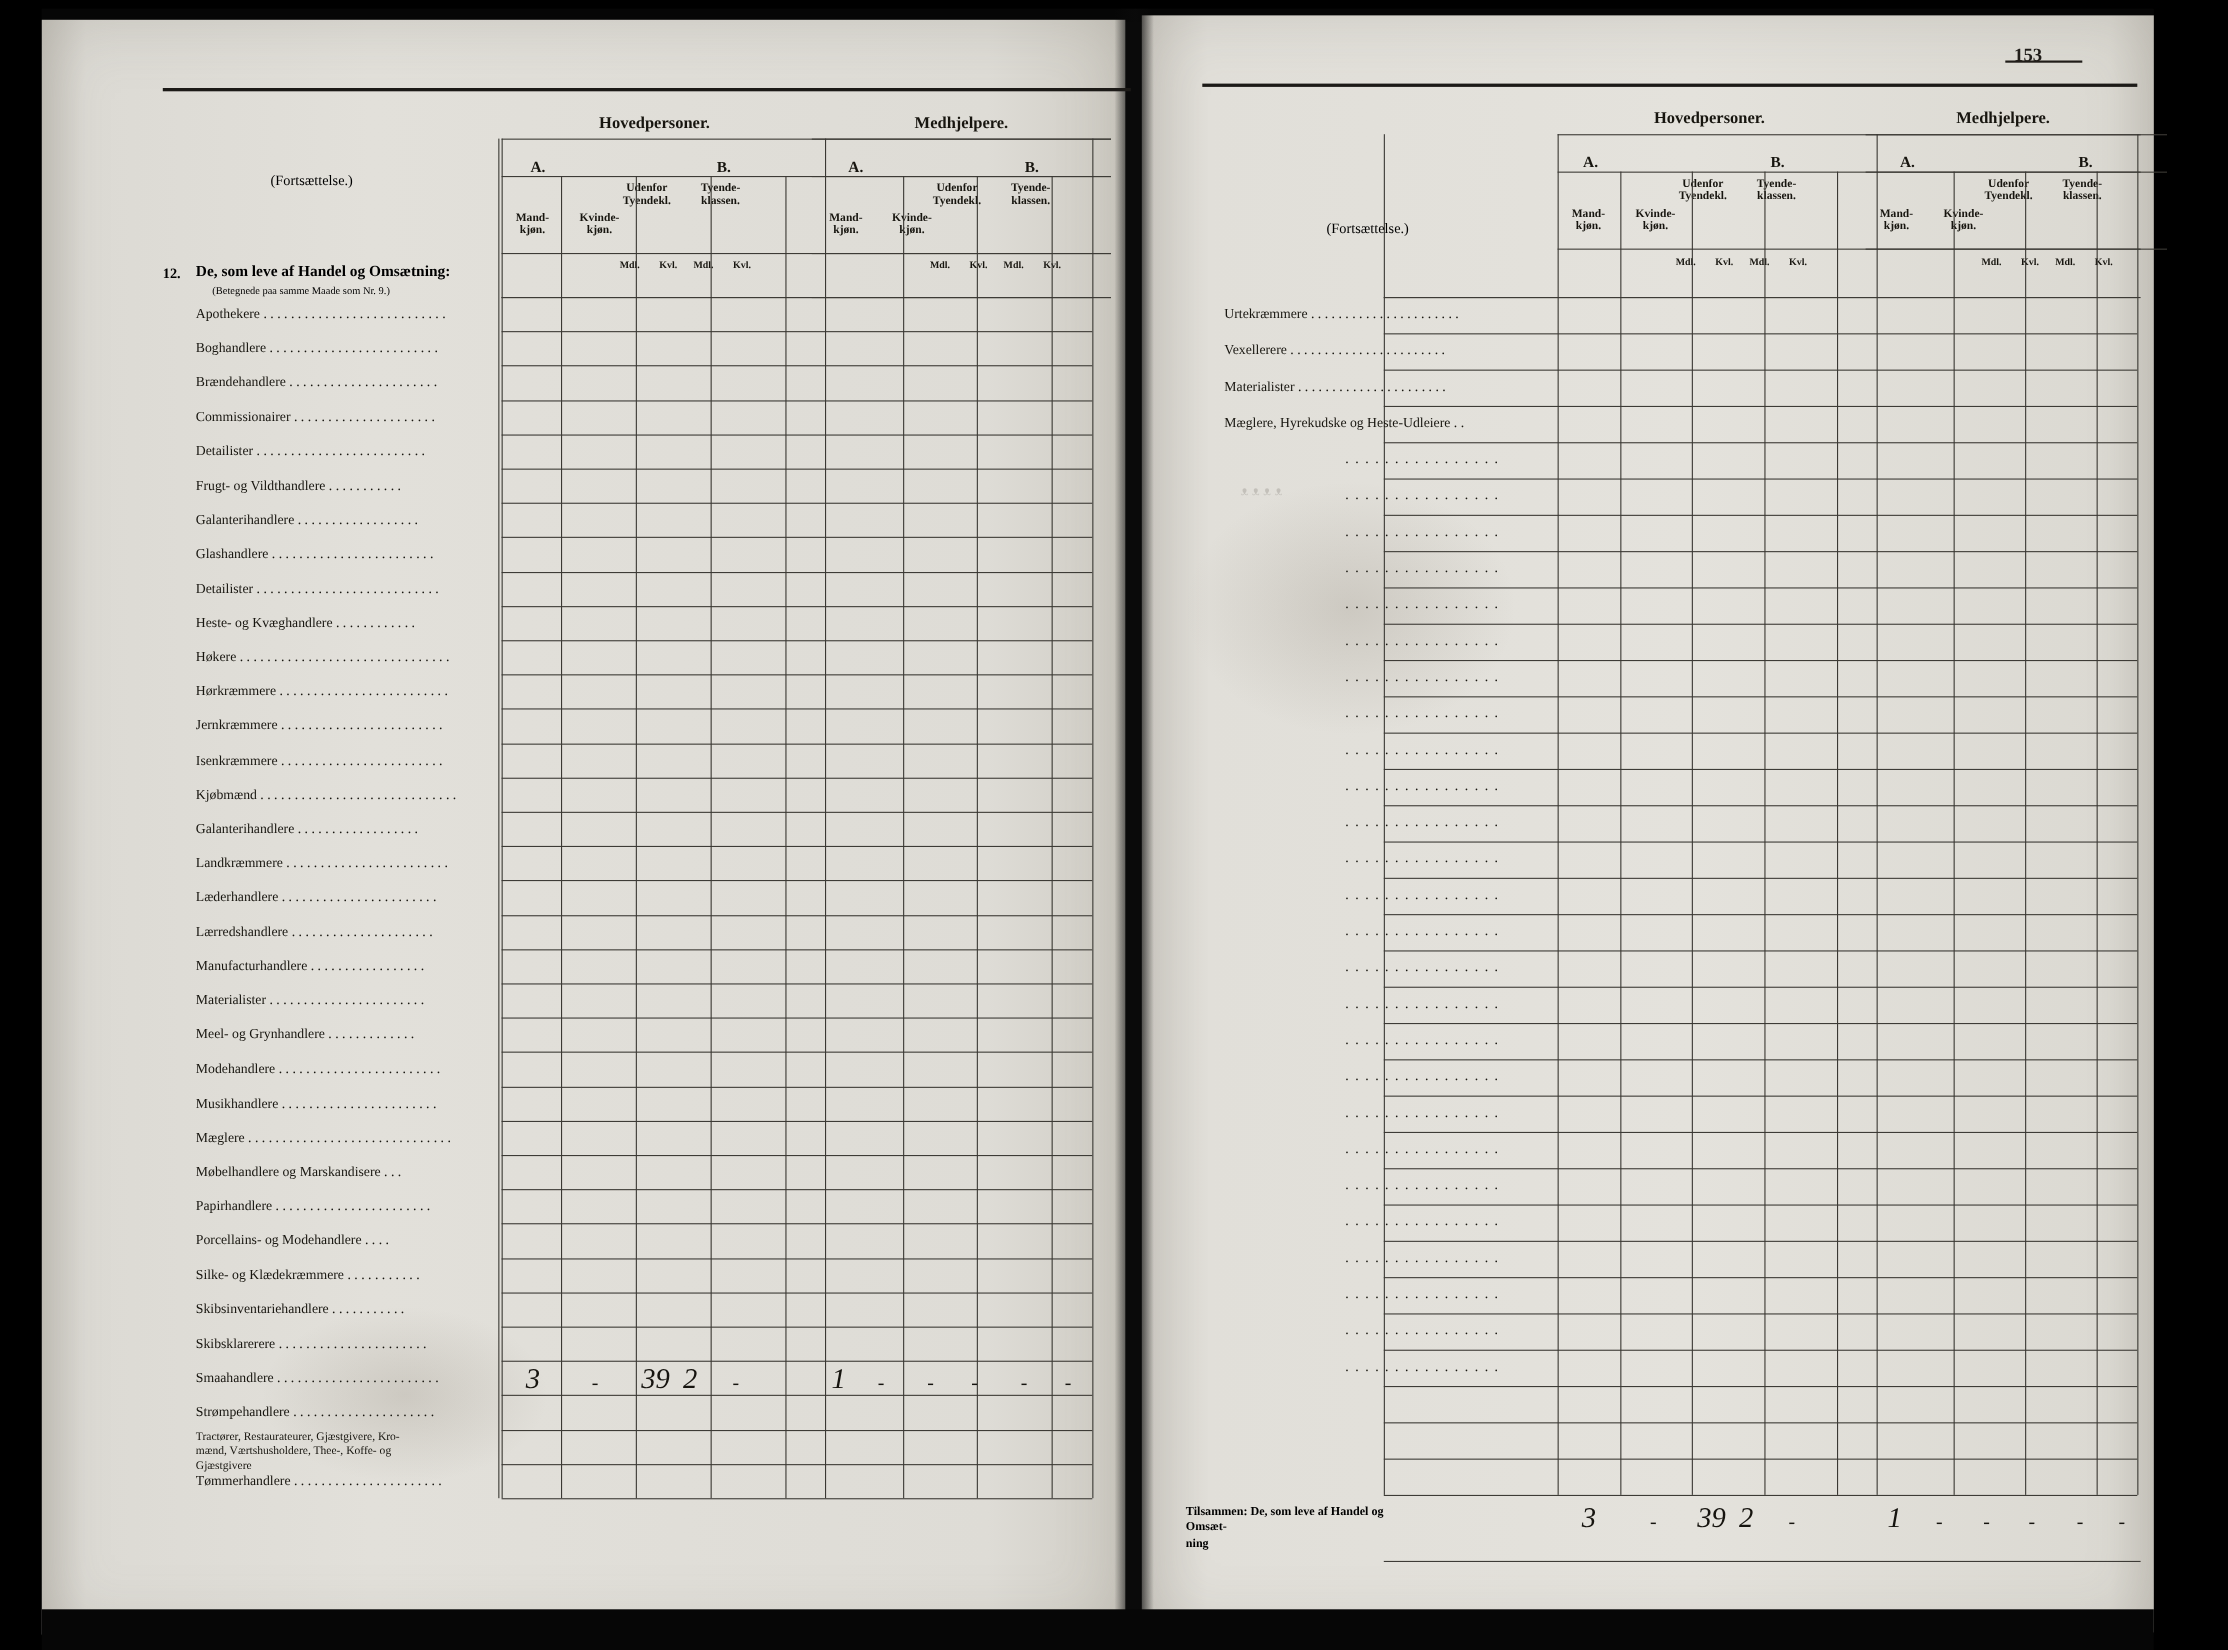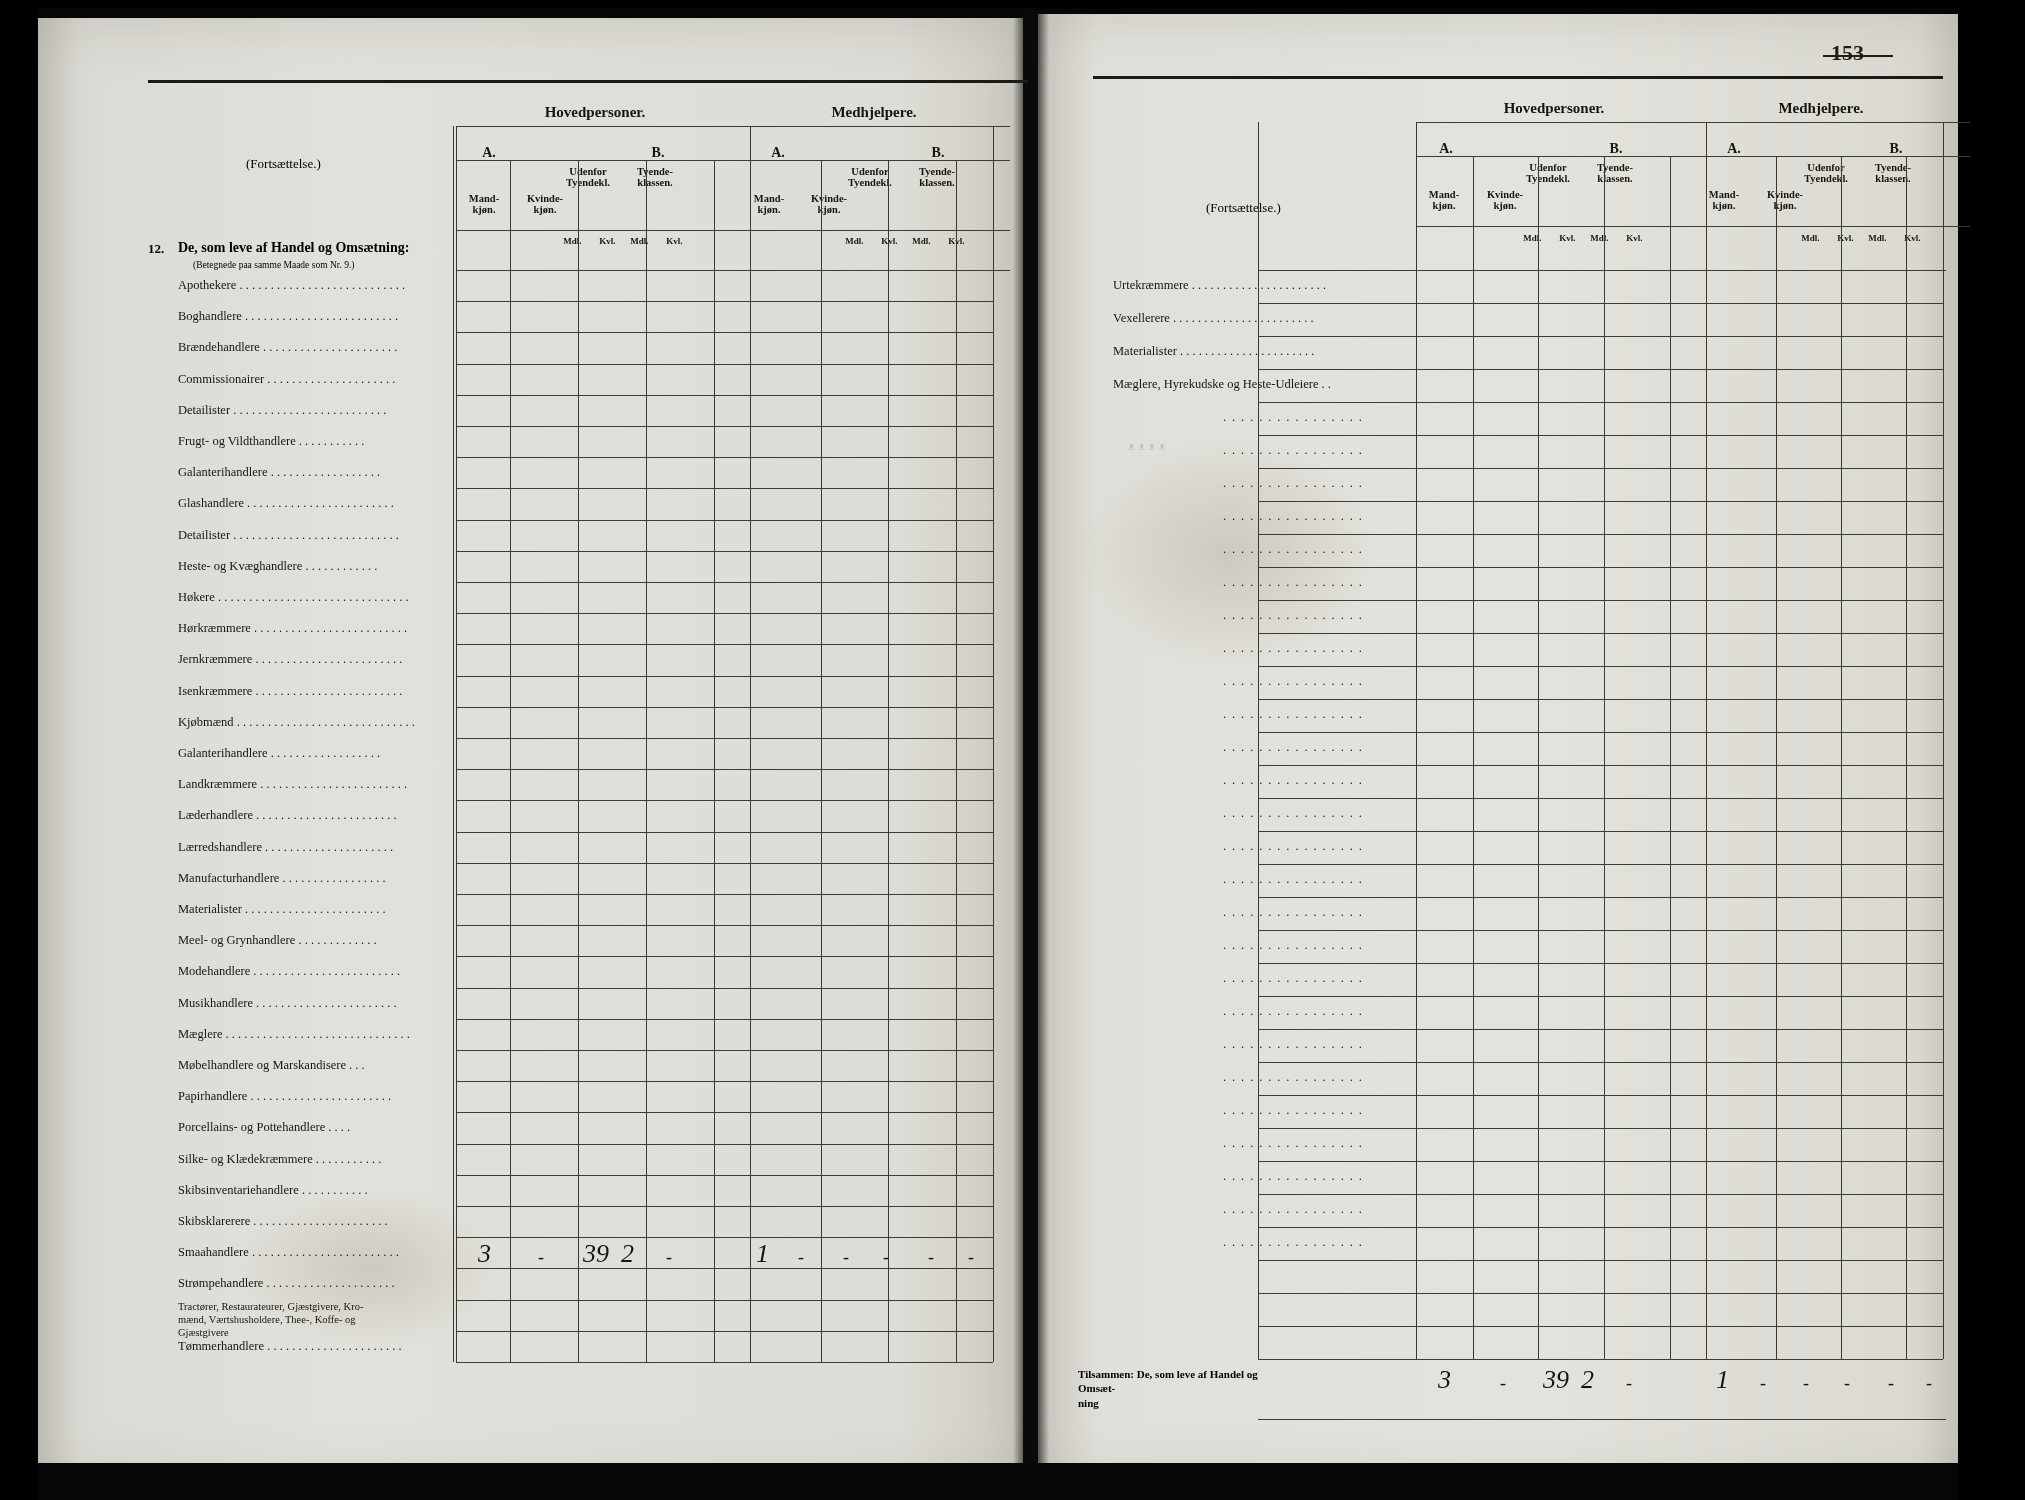--- a/index.html
+++ b/index.html
@@ -16,21 +16,21 @@
     box-shadow:inset 0 0 60px rgba(120,115,105,.22);}
   .gutter{position:absolute;left:975px;top:0px;width:36px;height:1480px;
     background:linear-gradient(90deg,rgba(0,0,0,.0) 0%,rgba(10,10,10,.85) 45%,rgba(10,10,10,.9) 55%,rgba(0,0,0,0) 100%);}
   .edge-bottom{position:absolute;left:0;top:1455px;width:1920px;height:45px;background:#060606;}
   .edge-top{position:absolute;left:0;top:0;width:1920px;height:12px;background:#060606;}
   
   .rule{position:absolute;background:#1c1a17;}
   .vline{position:absolute;width:1px;background:#3a3833;}
   .hline{position:absolute;height:1px;background:#3d3b36;}
 
-  .pageno{position:absolute;font-family:"Liberation Serif",serif;font-weight:bold;font-size:22px;color:#201d19;}
+  .pageno{position:absolute;font-family:"Liberation Serif",serif;font-weight:bold;font-size:17px;color:#201d19;}
   .pageno-strike{position:absolute;height:2px;background:#201d19;}
 
   .rowlabel{position:absolute;font-size:12.5px;white-space:nowrap;color:#17150f;}
   .dots{letter-spacing:1.4px;}
   .hand{font-family:"Liberation Serif",serif;font-style:italic;font-size:26px;color:#16140f;}
 
   .colhdr{position:absolute;text-align:center;font-size:12px;font-weight:bold;color:#17150f;}
   .colhdr2{position:absolute;text-align:center;font-size:10.5px;font-weight:bold;color:#17150f;line-height:1.05;}
   .colhdr3{position:absolute;text-align:center;font-size:9px;font-weight:bold;color:#17150f;}
 
@@ -177,21 +177,21 @@
         <div class="rowlabel" style="left:140px;top:800.4px;">Læderhandlere . . . . . . . . . . . . . . . . . . . . . . . </div>
         <div class="rowlabel" style="left:140px;top:831.6px;">Lærredshandlere . . . . . . . . . . . . . . . . . . . . . </div>
         <div class="rowlabel" style="left:140px;top:862.8px;">Manufacturhandlere . . . . . . . . . . . . . . . . . </div>
         <div class="rowlabel" style="left:140px;top:894px;">Materialister . . . . . . . . . . . . . . . . . . . . . . . </div>
         <div class="rowlabel" style="left:140px;top:925.1999999999999px;">Meel- og Grynhandlere . . . . . . . . . . . . . </div>
         <div class="rowlabel" style="left:140px;top:956.4px;">Modehandlere . . . . . . . . . . . . . . . . . . . . . . . . </div>
         <div class="rowlabel" style="left:140px;top:987.6px;">Musikhandlere . . . . . . . . . . . . . . . . . . . . . . . </div>
         <div class="rowlabel" style="left:140px;top:1018.8px;">Mæglere . . . . . . . . . . . . . . . . . . . . . . . . . . . . . . </div>
         <div class="rowlabel" style="left:140px;top:1050px;">Møbelhandlere og Marskandisere . . . </div>
         <div class="rowlabel" style="left:140px;top:1081.1999999999998px;">Papirhandlere . . . . . . . . . . . . . . . . . . . . . . . </div>
-        <div class="rowlabel" style="left:140px;top:1112.4px;">Porcellains- og Pottehandlere . . . . </div>
+        <div class="rowlabel" style="left:140px;top:1112.4px;">Porcellains- og Modehandlere . . . . </div>
         <div class="rowlabel" style="left:140px;top:1143.6px;">Silke- og Klædekræmmere . . . . . . . . . . . </div>
         <div class="rowlabel" style="left:140px;top:1174.8px;">Skibsinventariehandlere . . . . . . . . . . . </div>
         <div class="rowlabel" style="left:140px;top:1206px;">Skibsklarerere . . . . . . . . . . . . . . . . . . . . . . </div>
         <div class="rowlabel" style="left:140px;top:1237.1999999999998px;">Smaahandlere . . . . . . . . . . . . . . . . . . . . . . . . </div>
         <div class="rowlabel" style="left:140px;top:1268.4px;">Strømpehandlere . . . . . . . . . . . . . . . . . . . . . </div>
         <div class="rowlabel" style="left:140px;top:1291.6px;font-size:10.5px;line-height:1.25;">
           <span style="display: block;">Tractører, Restaurateurer, Gjæstgivere, Kro-</span>
           <span style="display: block;">mænd, Værtshusholdere, Thee-, Koffe- og</span>
           <span style="display: block;">Gjæstgivere</span>
         </div>

